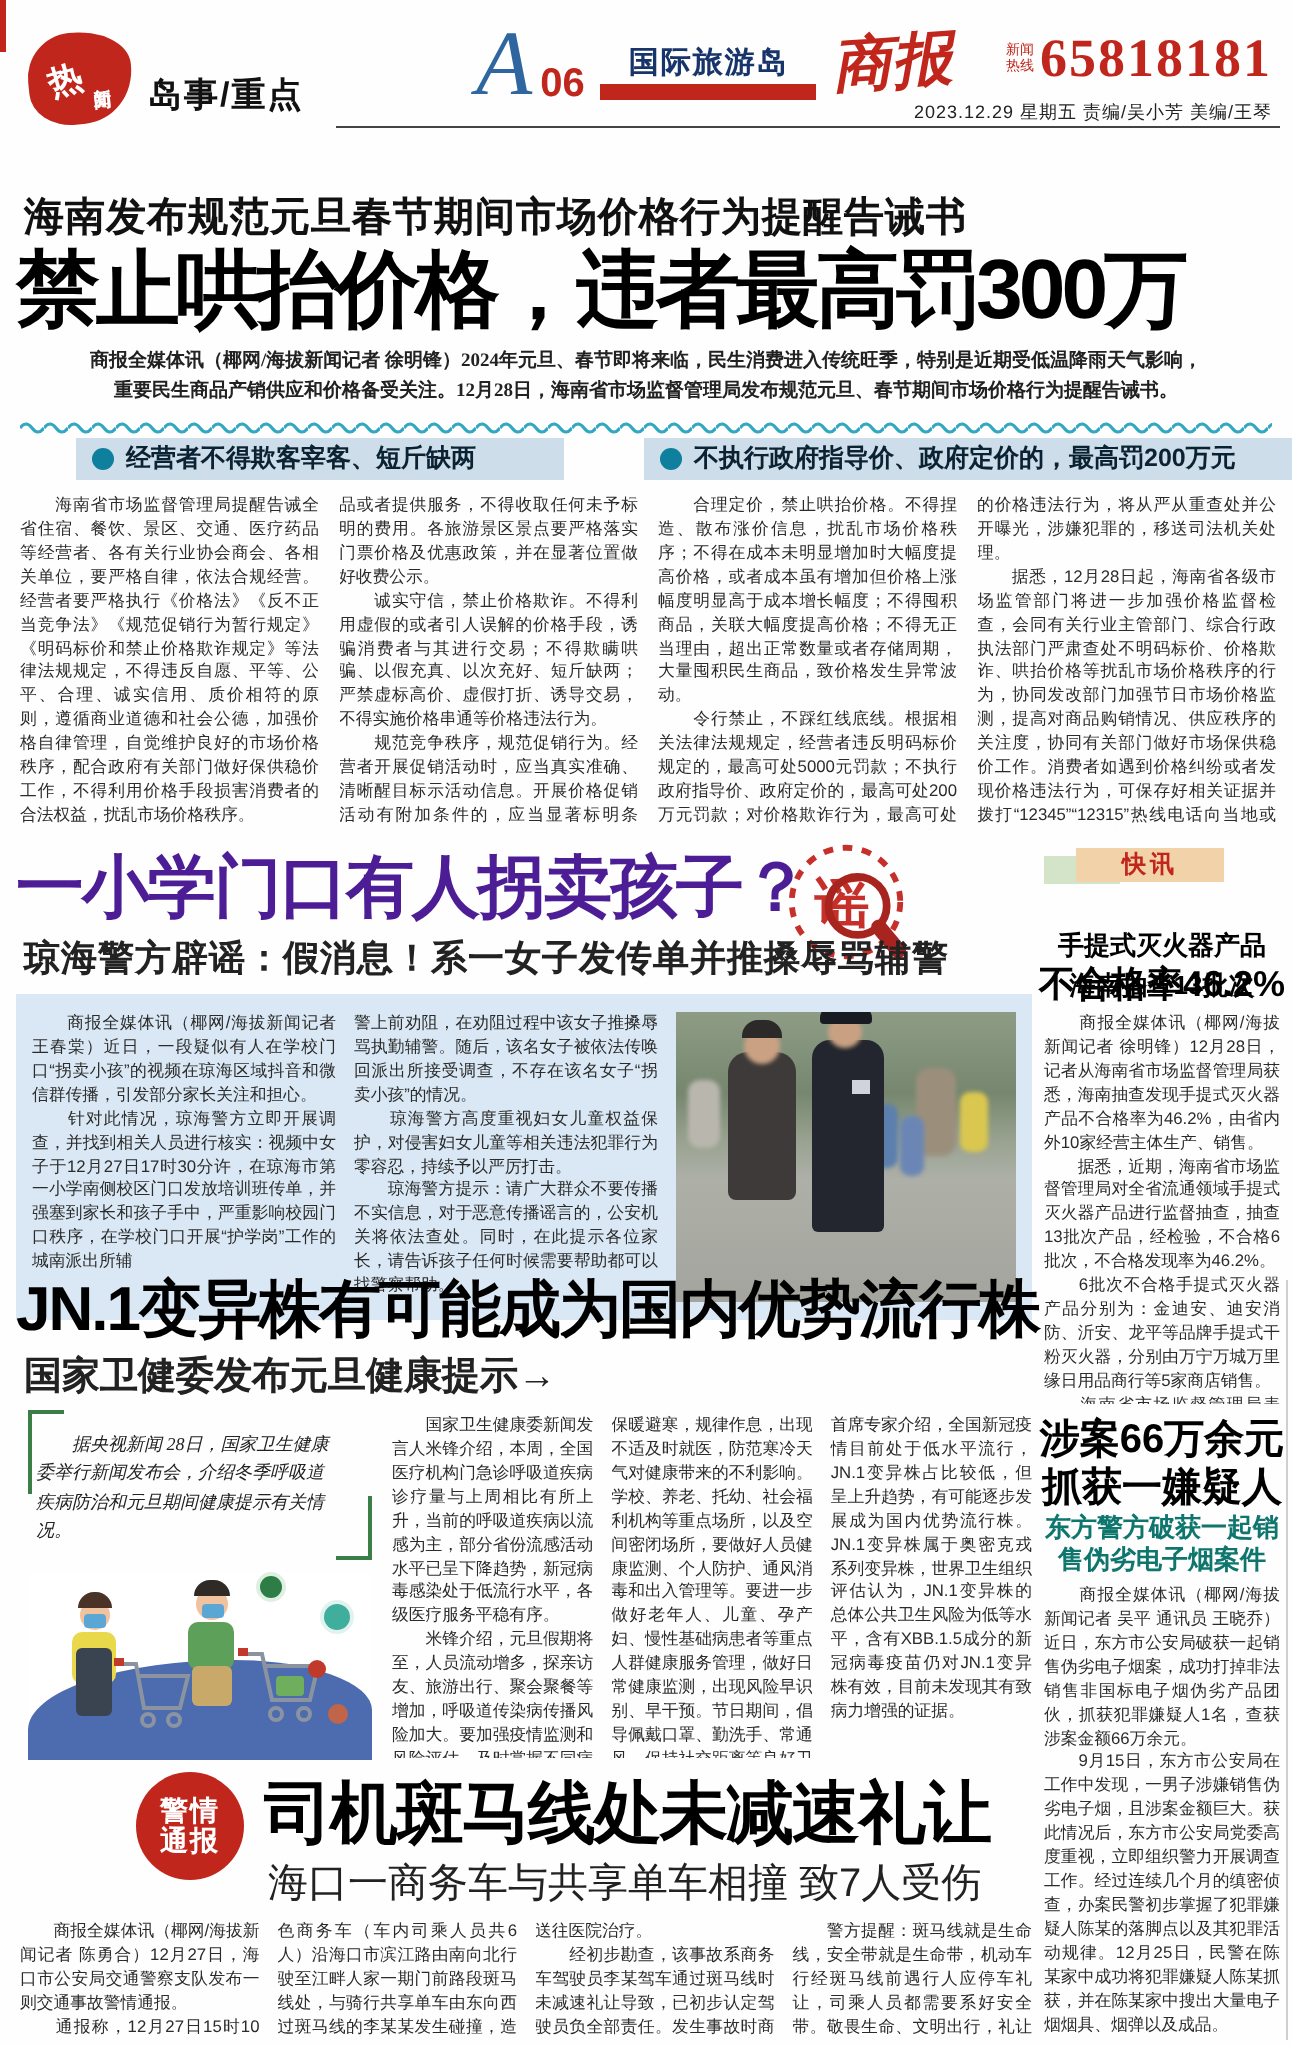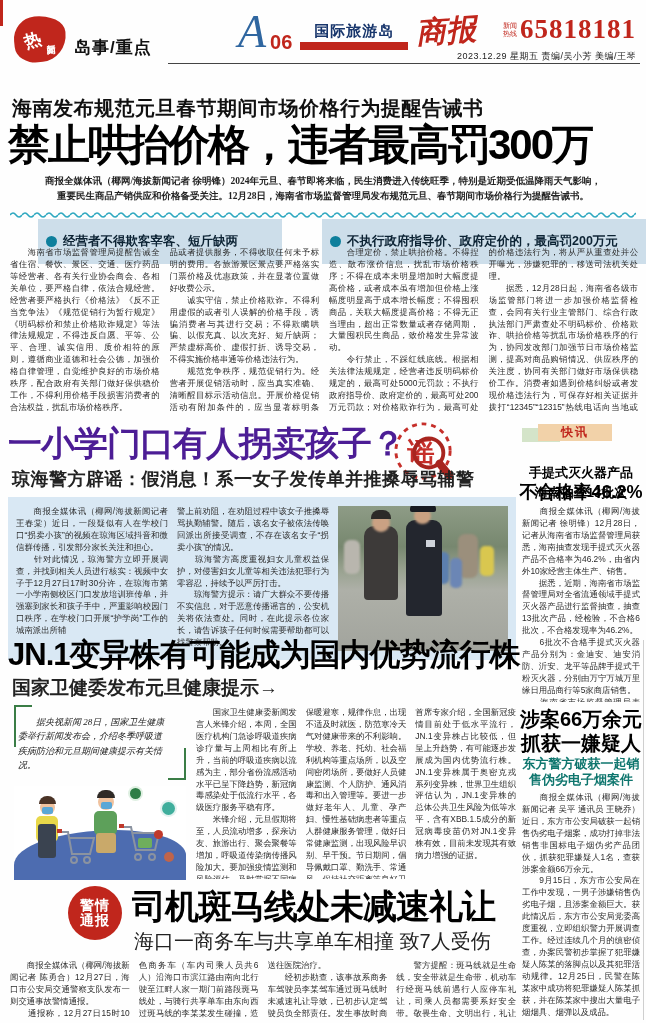--- a/index.html
+++ b/index.html
@@ -41,21 +41,21 @@
 
   
   #s1-kicker { left:12px; top:95px; font-size:20px; font-weight:600; color:#111; letter-spacing:0.5px; }
   #s1-headline { left:8px; top:117px; width:634px; font-size:42px; font-weight:900; letter-spacing:-2px; color:#000; white-space:nowrap; }
   #s1-intro {
     left:24px; top:174px; width:598px; text-align:center;
     font-family:"Liberation Serif",serif; font-weight:bold; font-size:9.5px; line-height:1.55; color:#222;
   }
   #s1-wave { left:10px; top:205px; }
   .subhead-bar {
-    top:219px; height:21px; background:#cddeea; display:flex; align-items:center; gap:6px; padding:12px 8px;
+    top:219px; height:21px; background:#cddeea; display:flex; align-items:center; gap:6px; padding:0 8px;
   }
   .subhead-bar .bullet { width:11px; height:11px; border-radius:50%; background:#0e7f9c; flex:none; }
   .subhead-bar .txt { font-size:12.5px; font-weight:bold; color:#0b2233; white-space:nowrap; }
   #s1-sub-left  { left:38px;  width:228px; }
   #s1-sub-right { left:322px; width:312px; }
   #s1-cols { left:10px; top:247px; width:628px; height:168px; gap:10px; }
 
   
   #s2-headline { left:8px; top:421px; font-size:34px; font-weight:900; letter-spacing:-1px; color:#4c1d95; }
   #s2-stamp { left:392px; top:420px; }

